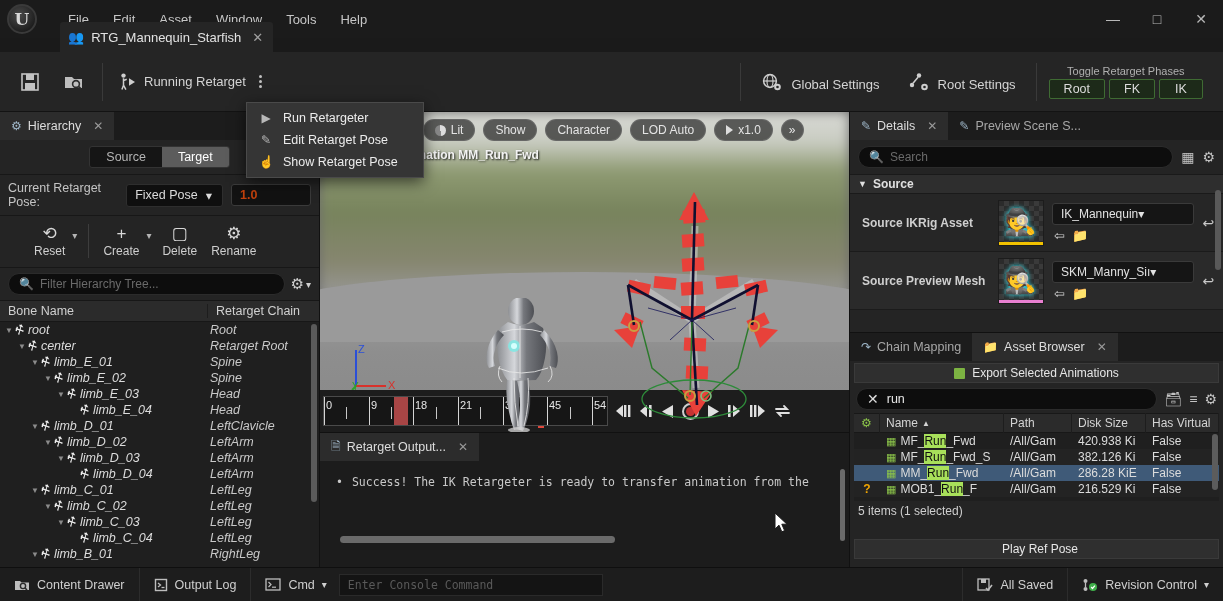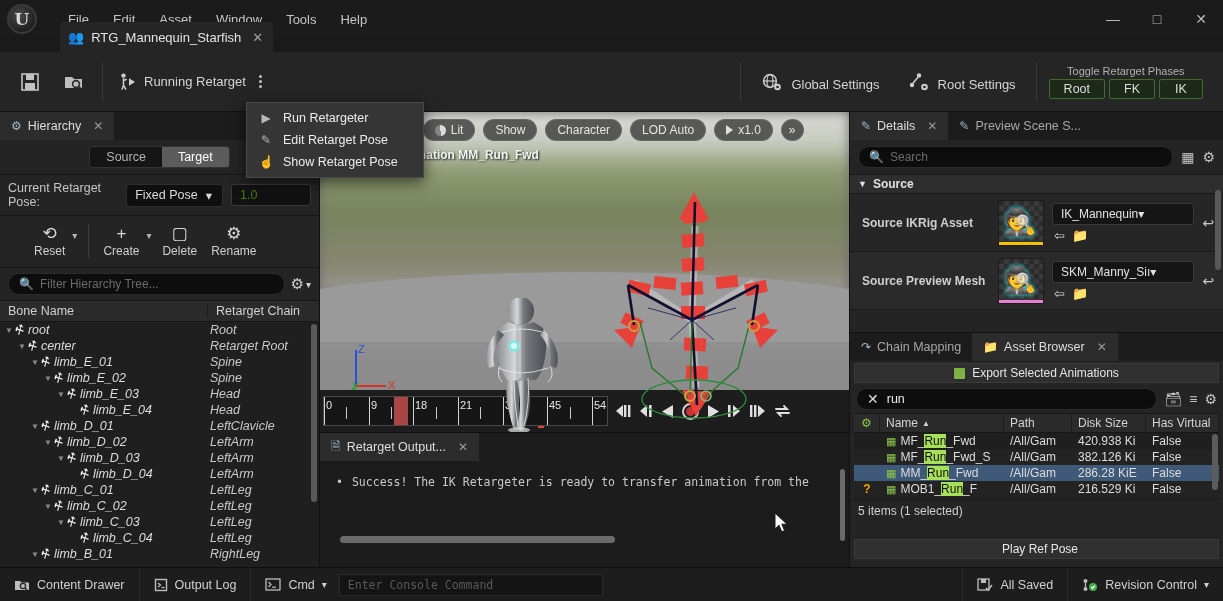--- a/index.html
+++ b/index.html
@@ -115,21 +115,21 @@
   }
   .pose-row .lbl { font-size: 12.5px; color: #c4c4c4; }
   .combo {
     background: #0f0f0f; border: 1px solid #2e2e2e; border-radius: 3px;
     padding: 3px 8px; display: flex; align-items: center; gap: 8px;
     font-size: 12.5px; color: #dcdcdc;
   }
   .combo .cv { white-space: nowrap; overflow: hidden; }
   .numfield {
     background: #121212; border: 1px solid #3a3a3a; border-radius: 3px;
-    padding: 3px 8px; font-size: 12.5px; color: #4d7c0f; min-width: 80px;
+    padding: 3px 8px; font-size: 12.5px; color: #c2410c; min-width: 80px; font-weight: bold;
   }
 
   .cmdrow { display: flex; align-items: flex-start; padding: 6px 4px 6px 28px; gap: 2px; background: #242424; }
   .cmdbtn {
     display: flex; flex-direction: column; align-items: center; gap: 1px;
     padding: 3px 6px; color: #cfcfcf; font-size: 12px; min-width: 40px;
   }
   .cmdbtn .gl { font-size: 17px; line-height: 18px; color: #d8d8d8; }
   .cmdgroup { display: flex; align-items: flex-start; }
   .caretdn { color: #b4b4b4; font-size: 10px; align-self: center; padding: 0 3px 12px 1px; }

